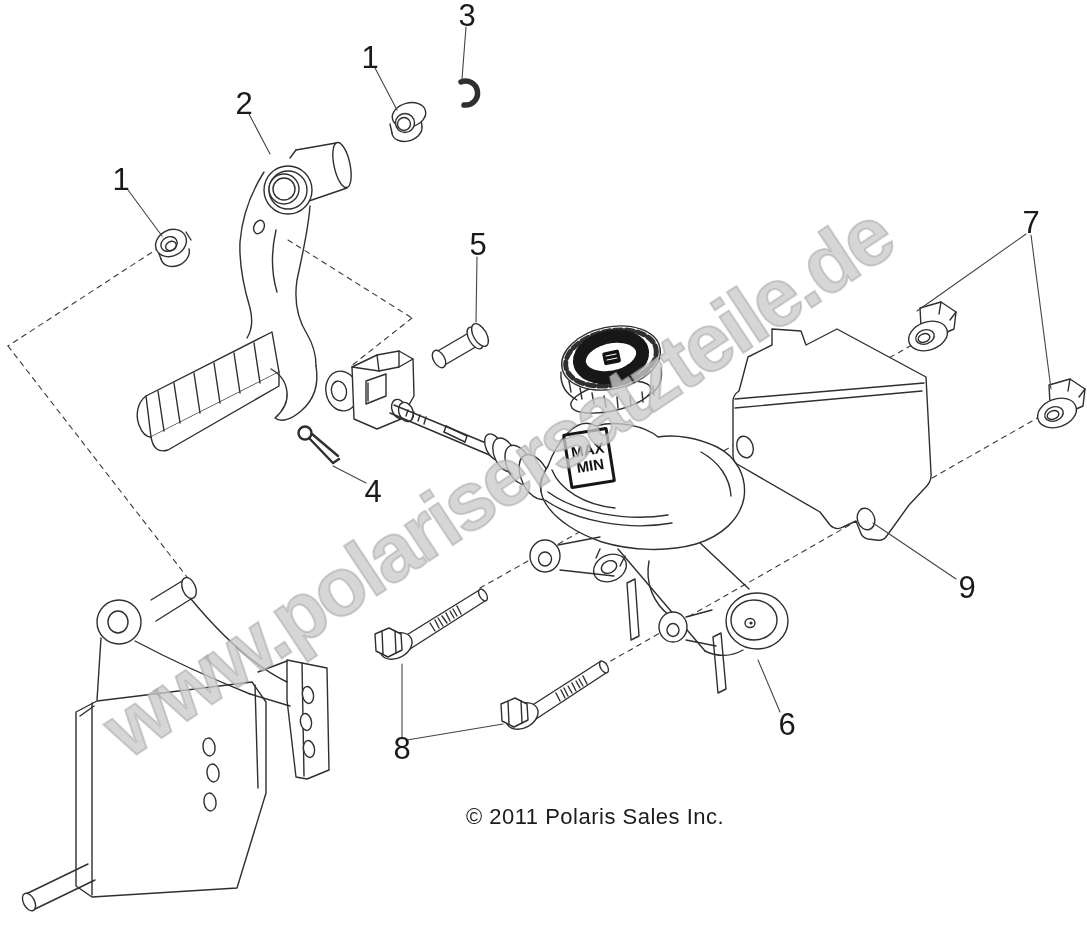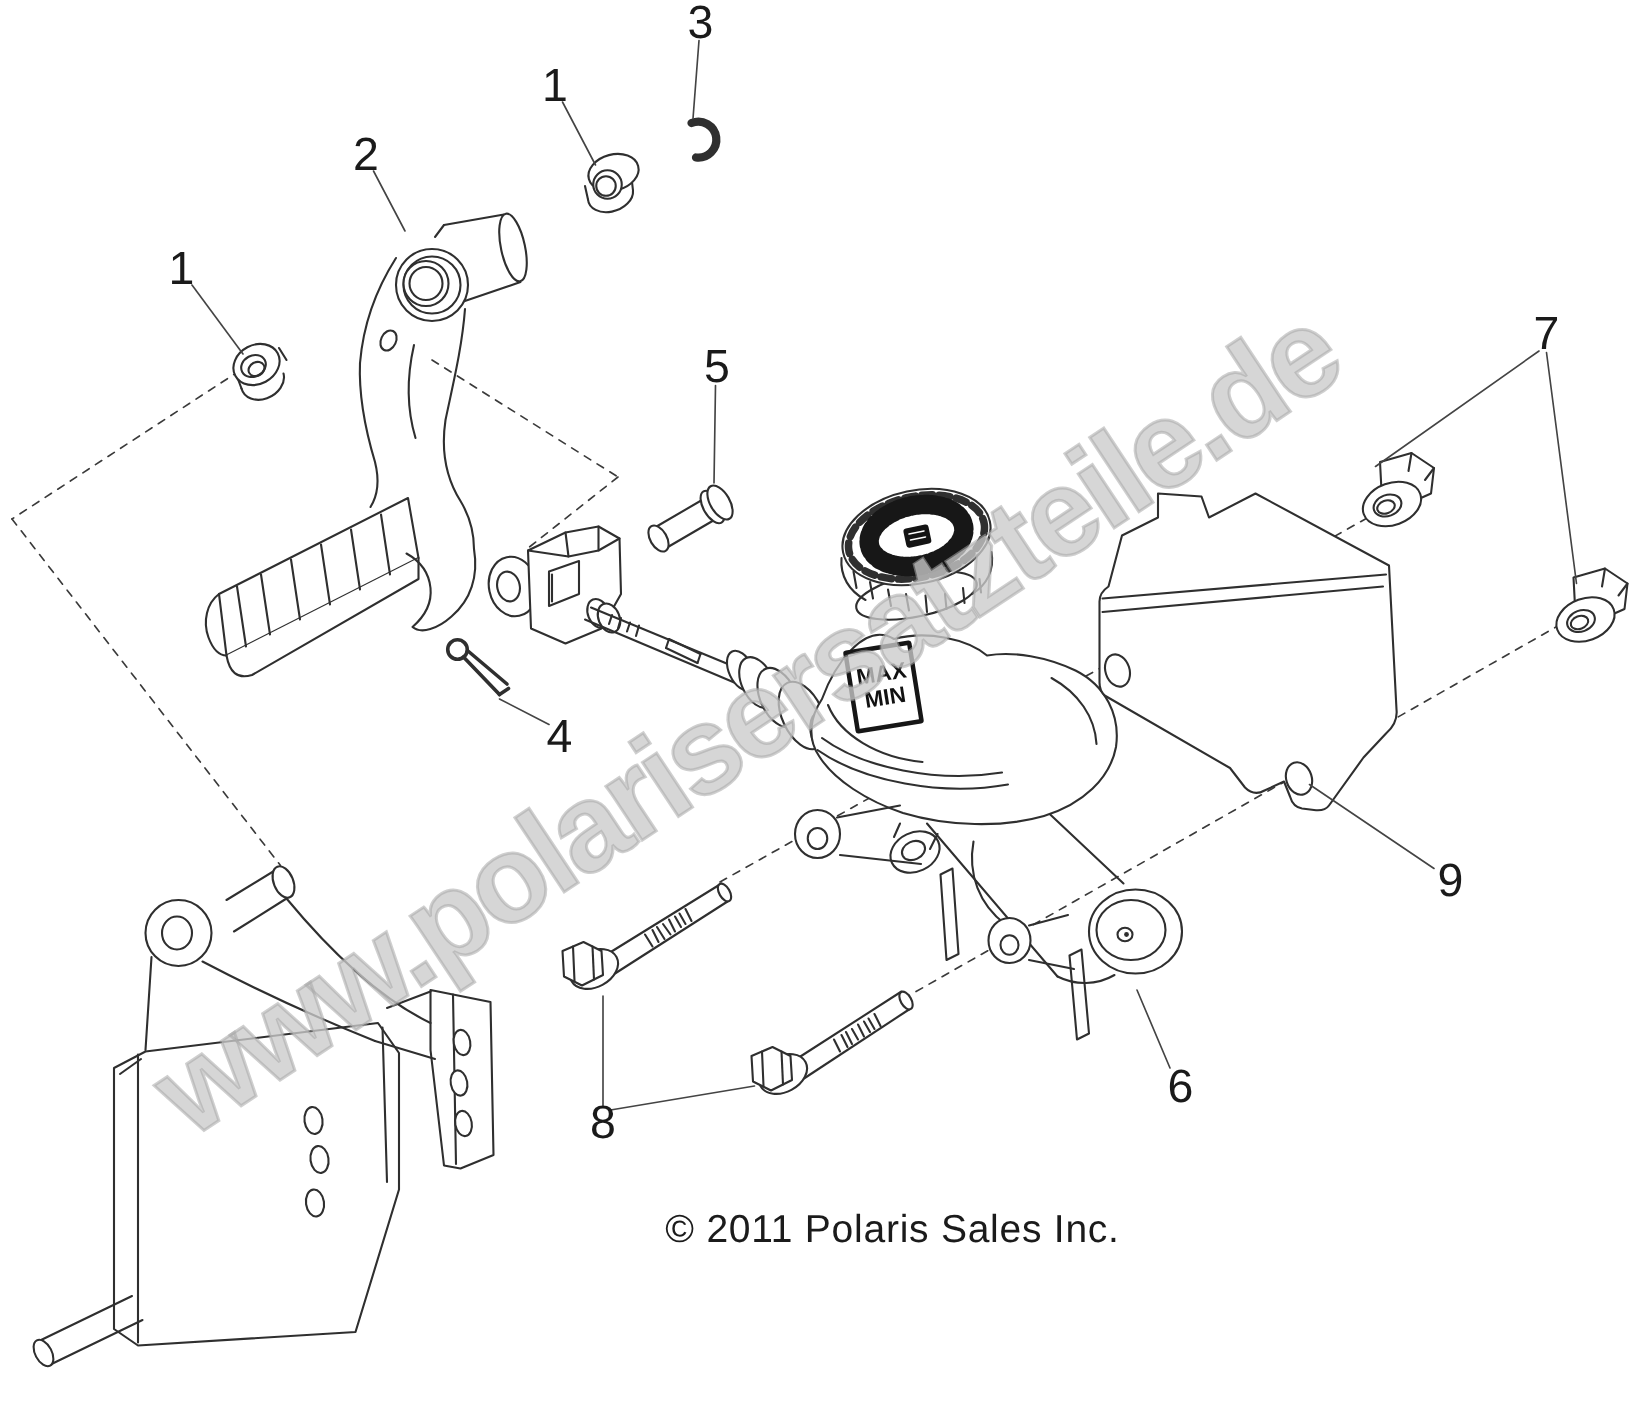--- a/index.html
+++ b/index.html
@@ -15,21 +15,21 @@
     color:rgba(203,203,203,0.78);
     -webkit-text-stroke:2px rgba(168,168,168,0.55);
     pointer-events:none;user-select:none;
   }
   .callout{
     position:absolute;z-index:10;transform:translate(-50%,-50%);
     font-size:31px;color:#1a1a1a;line-height:1;
   }
   .copyright{
     position:absolute;z-index:10;left:595px;top:804px;transform:translateX(-50%);
-    font-size:26px;color:#1b1b1b;letter-spacing:0.5px;white-space:nowrap;text-align:right;
+    font-size:22px;color:#1b1b1b;letter-spacing:0.5px;white-space:nowrap;text-align:right;
   }
   .maxmin{
     position:absolute;z-index:4;left:566px;top:430px;width:40px;height:50px;
     border:3px solid #161616;border-radius:2px;transform:rotate(-9deg);
     display:flex;flex-direction:column;align-items:center;justify-content:center;
     font-size:15px;font-weight:bold;line-height:1.05;color:#111;
   }
 </style>
 </head>
 <body>

